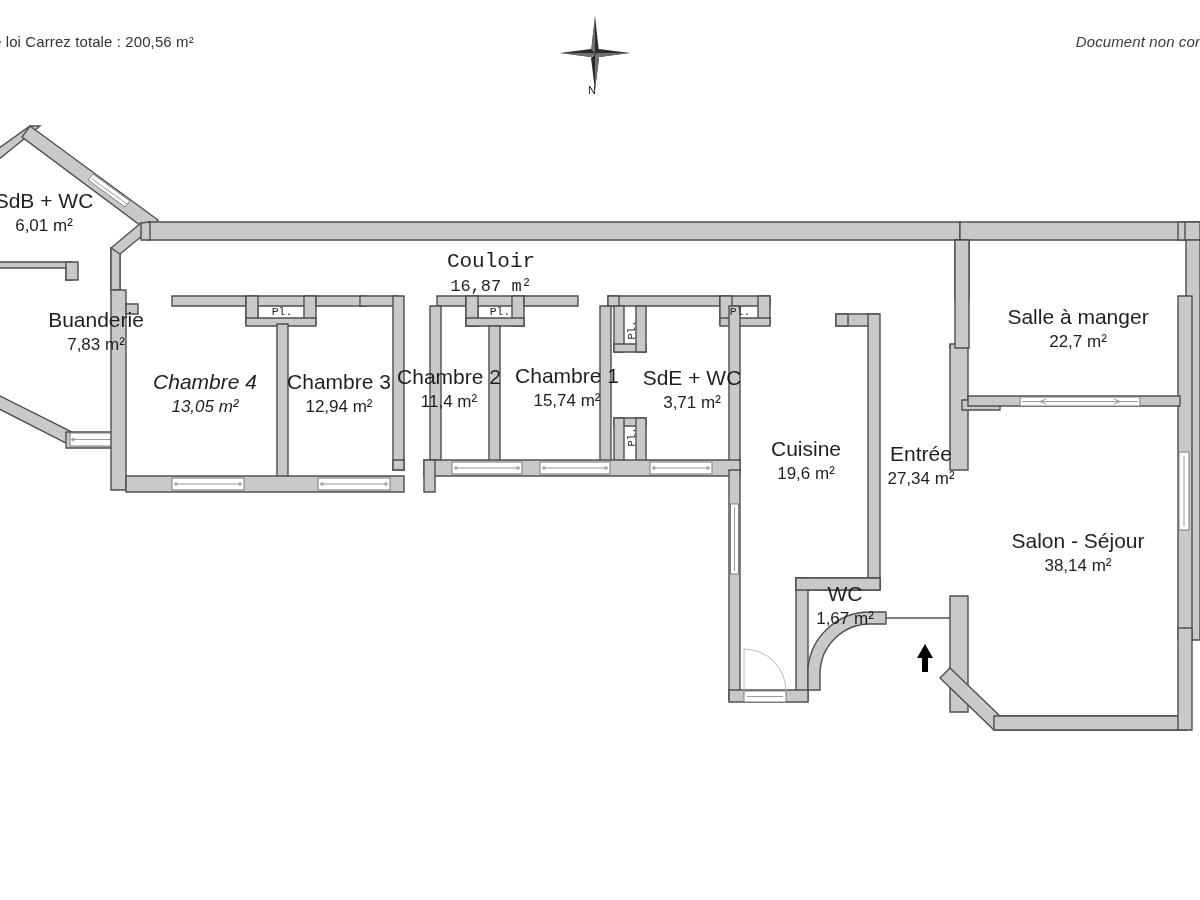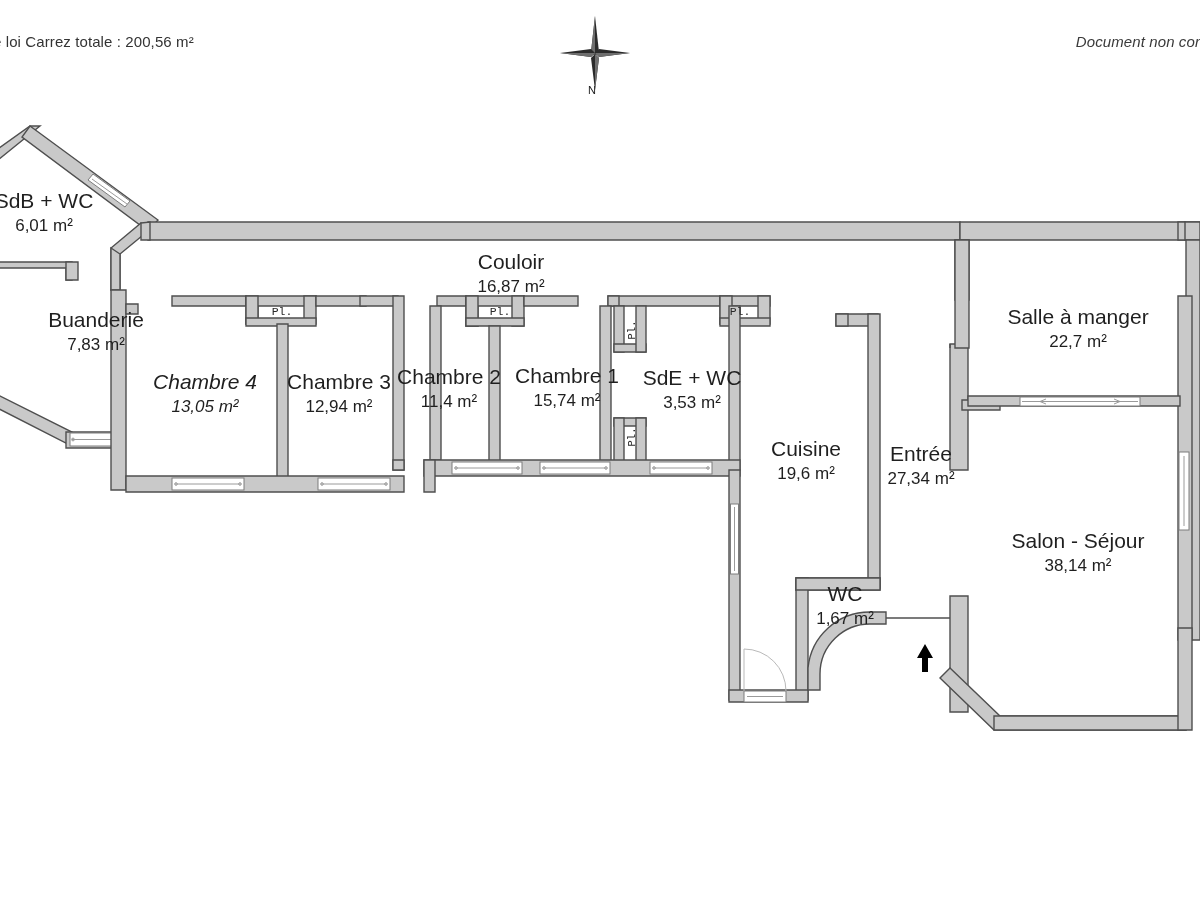--- a/index.html
+++ b/index.html
@@ -287,27 +287,27 @@
     <span class="ra">12,94 m²</span>
   </div>
   <div class="room-label" id="lbl-chambre-2" style="left: 449px; top: 388px; transform: translate(-50%, -50%);">
     <span class="rn">Chambre 2</span>
     <span class="ra">11,4 m²</span>
   </div>
   <div class="room-label" id="lbl-chambre-1" style="left: 567px; top: 387px; transform: translate(-50%, -50%);">
     <span class="rn">Chambre 1</span>
     <span class="ra">15,74 m²</span>
   </div>
-  <div class="room-label" id="lbl-couloir" style="left: 511px; top: 273px; transform: translate(-50%, -50%);">
+  <div class="room-label" id="lbl-couloir" style="left: 491px; top: 273px; transform: translate(-50%, -50%); font-family: Liberation Mono, monospace;">
     <span class="rn">Couloir</span>
     <span class="ra">16,87 m²</span>
   </div>
   <div class="room-label" id="lbl-sde-wc" style="left: 692px; top: 389px; transform: translate(-50%, -50%);">
     <span class="rn">SdE + WC</span>
-    <span class="ra">3,53 m²</span>
+    <span class="ra">3,71 m²</span>
   </div>
   <div class="room-label" id="lbl-cuisine" style="left: 806px; top: 447px; transform: translate(-50%, -50%); margin-top: 13px;">
     <span class="rn">Cuisine</span>
     <span class="ra">19,6 m²</span>
   </div>
   <div class="room-label" id="lbl-entree" style="left: 921px; top: 465px; transform: translate(-50%, -50%);">
     <span class="rn">Entrée</span>
     <span class="ra">27,34 m²</span>
   </div>
   <div class="room-label" id="lbl-wc" style="left: 845px; top: 605px; transform: translate(-50%, -50%);">

